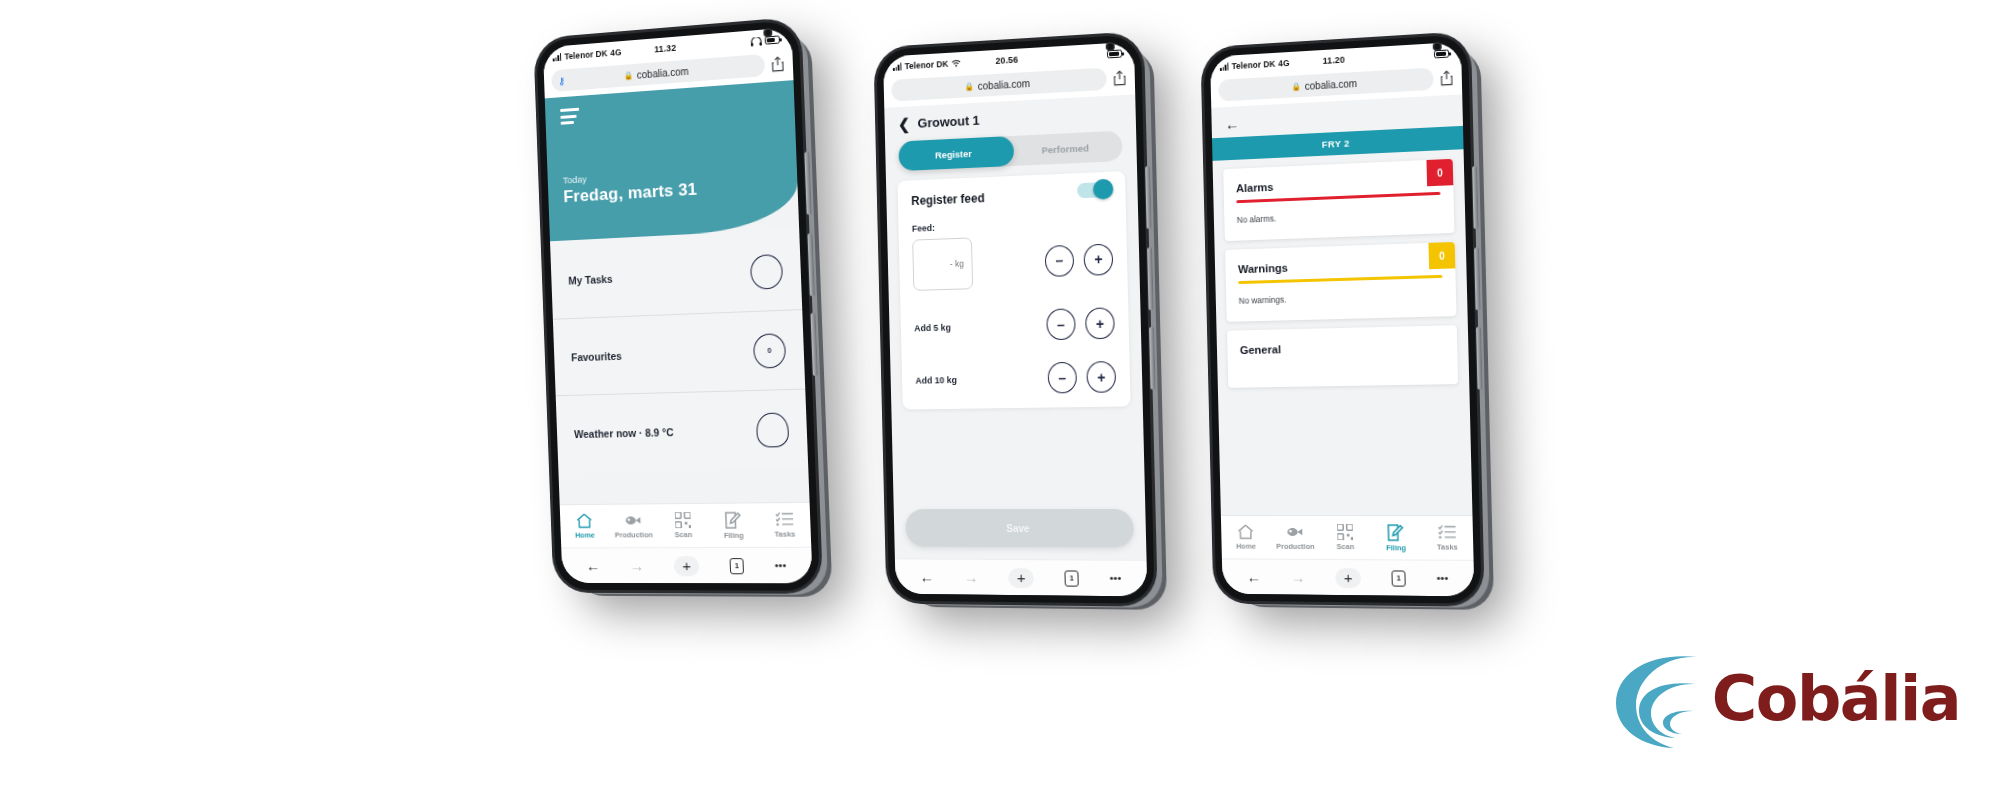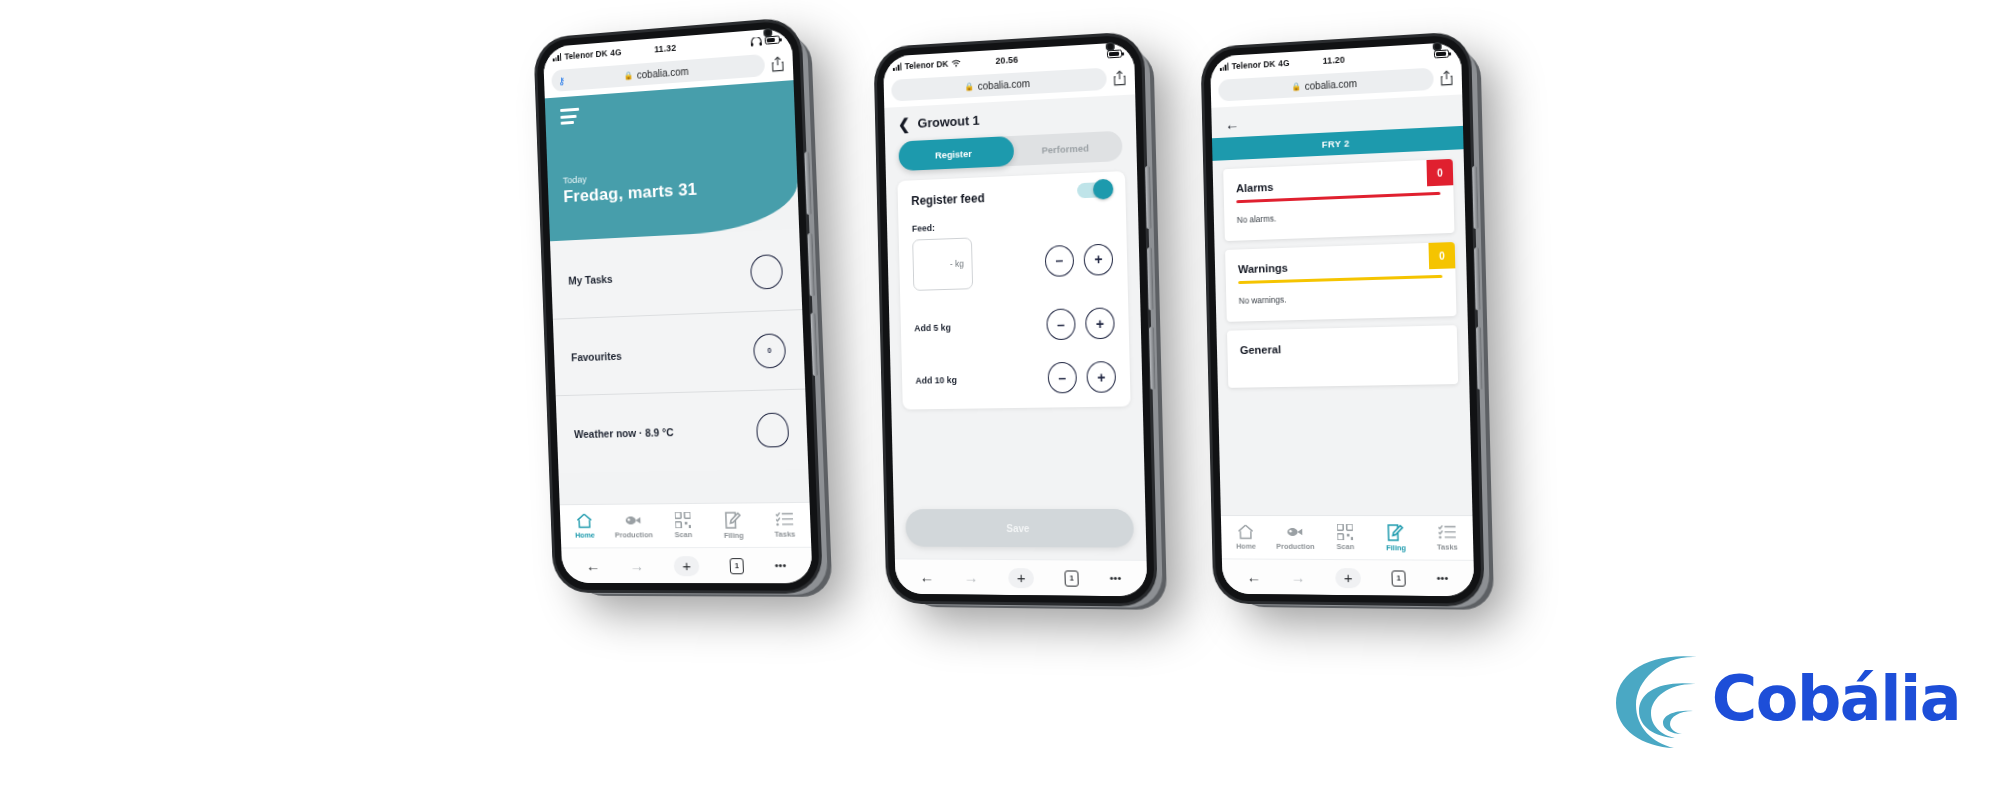--- a/index.html
+++ b/index.html
@@ -203,21 +203,21 @@
   }
   .card3 p{ font-size:8.5px; color:#3c4249; margin-top:12px; }
 
   
   #phone1 { left: 540px; top: 30px; transform: perspective(1500px) rotateY(-13deg) rotateZ(-2.2deg) scale(1.0); }
   #phone2 { left: 878px; top: 42px; transform: perspective(1500px) rotateY(-11deg) rotateZ(-1.4deg) scale(1.0); }
   #phone3 { left: 1205px; top: 42px; transform: perspective(1500px) rotateY(-11deg) rotateZ(-1.4deg) scale(1.0); }
 
   
   .logo { position:absolute; right: 40px; bottom: 40px; display:flex; align-items:center; gap:4px;}
-  .logo-text{ font-size:62px; font-weight:800; color:#1d4ed8; letter-spacing:-1.5px;
+  .logo-text{ font-size:62px; font-weight:800; color:#7f1d1d; letter-spacing:-1.5px;
     font-family:"DejaVu Sans", sans-serif; }
 </style>
 </head>
 <body>
 
 <div class="stage">
 
   <div class="phone" id="phone1">
     <div class="body"></div>
     <div class="btn-pow"></div>

